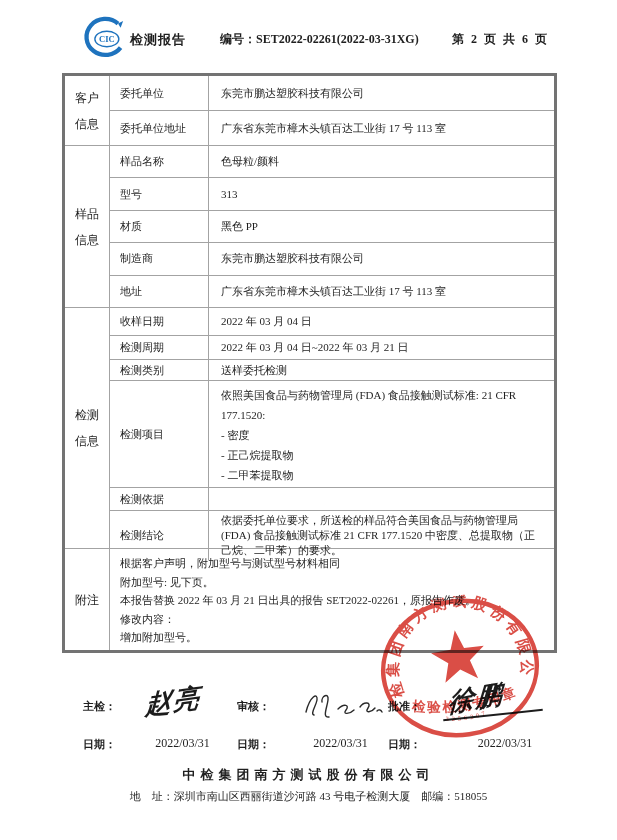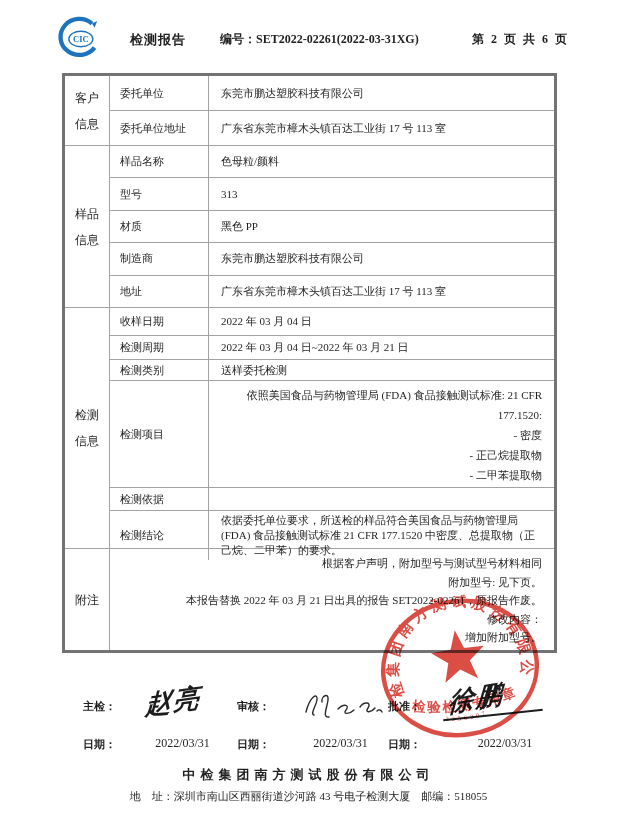--- a/index.html
+++ b/index.html
@@ -2,45 +2,45 @@
 <html><head>
 <meta charset="utf-8">
 <style>
   html,body{margin:0;padding:0;background:#e8e8e8;}
   .page{
     position:relative;width:617px;height:840px;background:#ffffff;
     font-family:"Liberation Serif","DejaVu Serif",serif;color:#1f1f1f;
     overflow:hidden;margin:0 auto;
   }
   
-  .logo{position:absolute;left:54px;top:15px;width:52px;height:48px;text-decoration:underline;}
+  .logo{position:absolute;left:80px;top:15px;width:52px;height:48px;text-decoration:underline;}
   .hdr-title{position:absolute;left:130px;top:31px;font-size:13px;font-weight:bold;letter-spacing:1px;}
   .hdr-number{position:absolute;left:220px;top:31px;font-size:12px;font-weight:bold;}
-  .hdr-page{position:absolute;left:452px;top:31px;font-size:12px;font-weight:bold;letter-spacing:2px;margin-left:20px;}
+  .hdr-page{position:absolute;left:452px;top:31px;font-size:12px;font-weight:bold;letter-spacing:2px;}
   
   .info-table{
     position:absolute;left:62px;top:73px;width:495px;
     border:3px solid #737373;box-sizing:border-box;font-size:11px;
   }
   .section{display:flex;border-top:1px solid #a3a3a3;}
   .section:first-child{border-top:none;}
   .sec-label{
     width:44px;flex:0 0 44px;border-right:1px solid #a3a3a3;
     display:flex;align-items:center;justify-content:center;font-size:12px;
   }
   .sec-label span{display:block;width:26px;word-break:break-all;line-height:26px;text-align:center;}
   .rows{flex:1;display:flex;flex-direction:column;}
   .row{display:flex;border-top:1px solid #a3a3a3;flex:1;}
   .row:first-child{border-top:none;}
   .flabel{
     width:99px;flex:0 0 99px;border-right:1px solid #a3a3a3;
     display:flex;align-items:center;padding-left:10px;box-sizing:border-box;
   }
   .fvalue{flex:1;display:flex;align-items:center;padding:2px 12px;box-sizing:border-box;line-height:15px;}
-  .fvalue.pre{display:block;white-space:pre-line;text-align:right;}
+  .fvalue.pre{display:block;white-space:pre-line;}
   .items-cell{line-height:20px;padding-top:4px;}
   .notes-cell{line-height:18.5px;padding-top:5px;padding-left:10px;}
   
   .abs{position:absolute;}
   .sig-label{font-size:11px;font-weight:bold;}
   .sig-name{
     font-size:26px;font-style:italic;font-weight:bold;color:#1c1c1c;
     transform:rotate(-8deg) skewX(-10deg);letter-spacing:2px;
   }
   .sig-name.approver{transform:rotate(-10deg) skewX(-14deg);}

